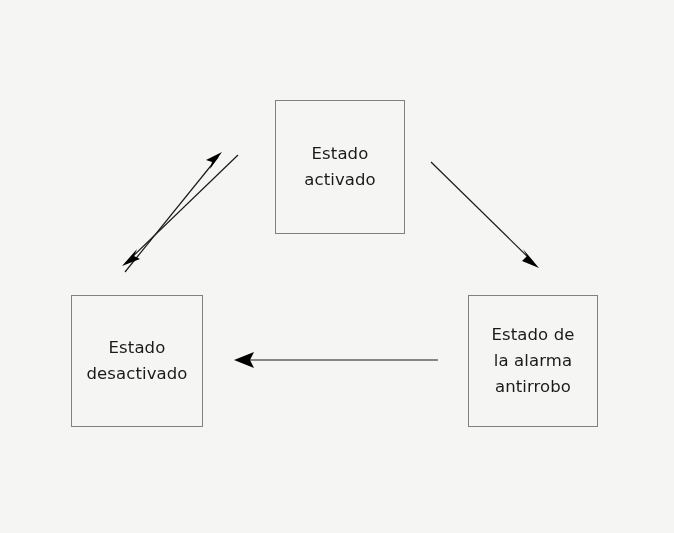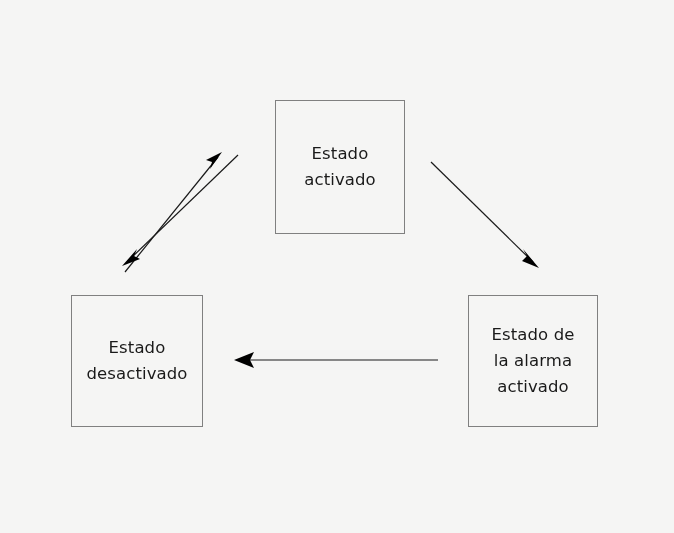--- a/index.html
+++ b/index.html
@@ -99,16 +99,16 @@
   </div>
 
   <div class="node" id="node-deactivated">
     <span class="node-label">Estado
 desactivado</span>
   </div>
 
   <div class="node" id="node-alarm">
     <span class="node-label">Estado de
 la alarma
-activado</span>
+antirrobo</span>
   </div>
 
 </div>
 
 </body></html>

